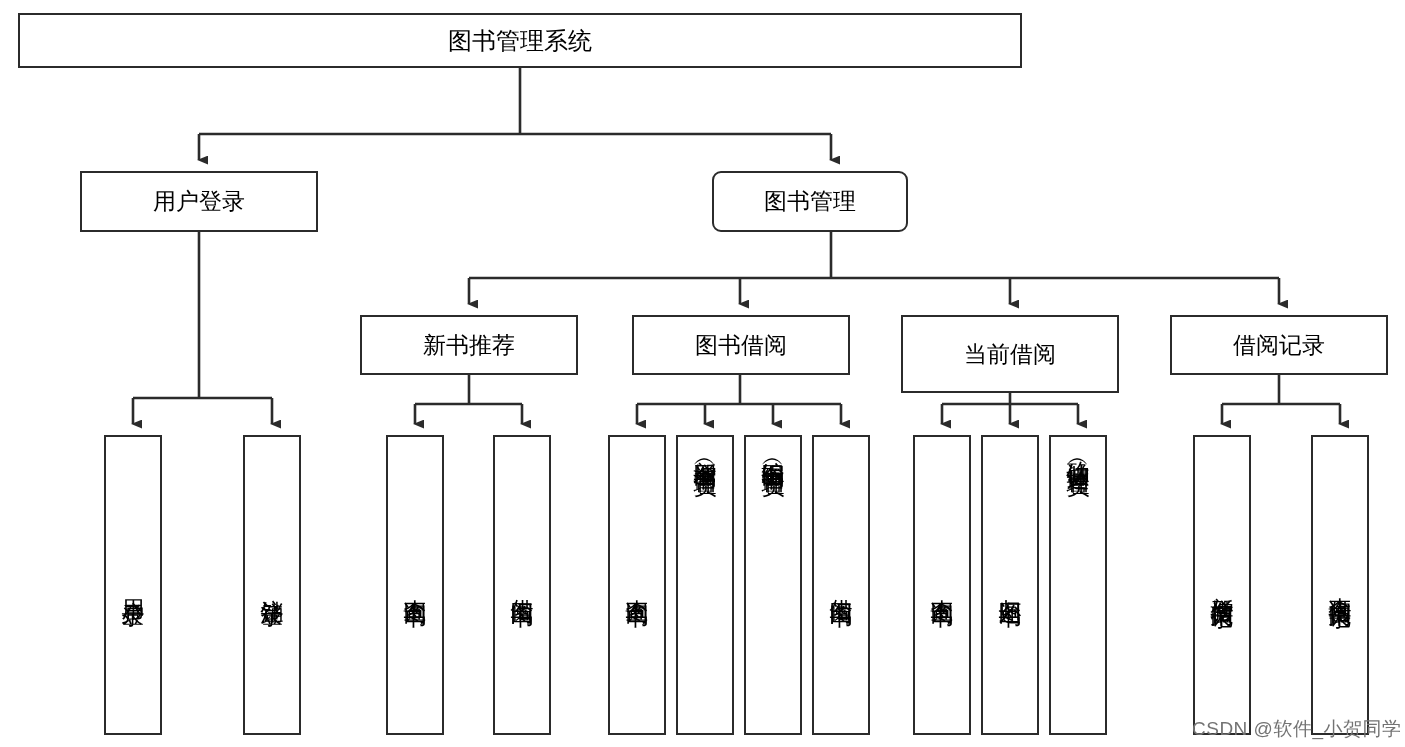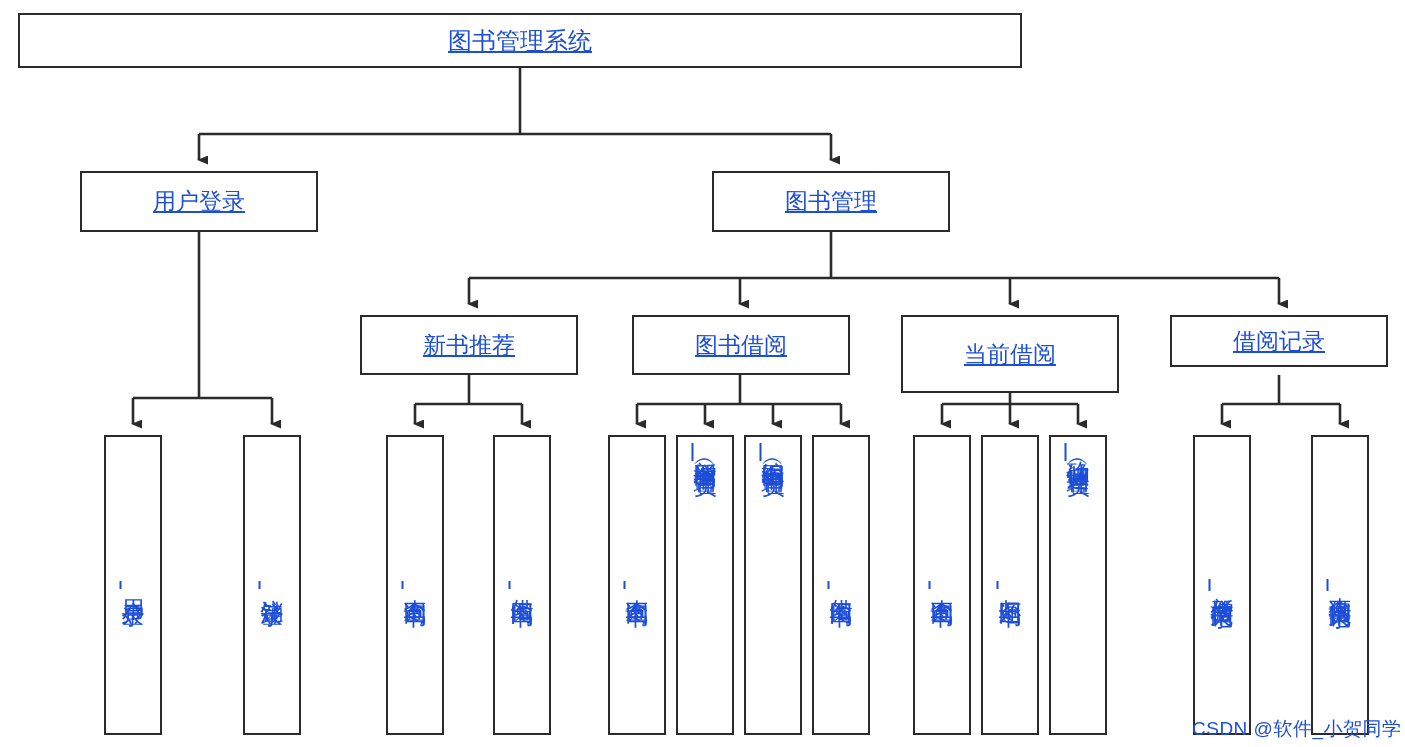--- a/index.html
+++ b/index.html
@@ -31,25 +31,24 @@
     position: absolute;
     box-sizing: border-box;
     background: #ffffff;
     border: 2px solid #2b2b2b;
     display: flex;
     align-items: center;
     justify-content: center;
     overflow: hidden;
   }
   .node-label {
-    color: #1d4ed8;
+    color: #000000;
     text-align: left;
     line-height: 1.15;
     white-space: nowrap;
-    text-decoration: underline;
   }
   .node.horizontal .node-label {
     font-size: 23px;
     writing-mode: horizontal-tb;
   }
   .node.vertical {
     align-items: flex-start;
     justify-content: center;
     padding-top: 6px;
   }
@@ -62,21 +61,21 @@
   }
   .node.vertical.centered {
     align-items: center;
     padding-top: 0;
   }
   .node.root .node-label {
     font-size: 24px;
   }
   .watermark {
     position: absolute;
-    color: #1d4ed8;
+    color: #737373;
     font-size: 19px;
     white-space: nowrap;
     letter-spacing: 0.5px;
     pointer-events: none;
   }
 </style>
 </head>
 <body>
 
 <div id="diagram-root">
@@ -132,37 +131,37 @@
   </svg>
 
   <div class="node horizontal root" style="left:18px; top:13px; width:1004px; height:55px;">
     <span class="node-label">图书管理系统</span>
   </div>
 
   <div class="node horizontal" style="left:80px; top:171px; width:238px; height:61px;">
     <span class="node-label">用户登录</span>
   </div>
 
-  <div class="node horizontal" style="left:712px; top:171px; width:238px; height:61px;">
+  <div class="node horizontal" style="left:712px; top:171px; width:196px; height:61px;border-radius:9px;">
     <span class="node-label">图书管理</span>
   </div>
 
   <div class="node horizontal" style="left:632px; top:315px; width:218px; height:60px;">
     <span class="node-label">图书借阅</span>
   </div>
 
   <div class="node horizontal" style="left:360px; top:315px; width:218px; height:60px;">
     <span class="node-label">新书推荐</span>
   </div>
 
   <div class="node horizontal" style="left:901px; top:315px; width:218px; height:78px;">
     <span class="node-label">当前借阅</span>
   </div>
 
-  <div class="node horizontal" style="left:1170px; top:315px; width:218px; height:52px;">
+  <div class="node horizontal" style="left:1170px; top:315px; width:218px; height:60px;">
     <span class="node-label">借阅记录</span>
   </div>
 
   <div class="node vertical centered" style="left:104px; top:435px; width:58px; height:300px;">
     <span class="node-label">用户登录</span>
   </div>
 
   <div class="node vertical centered" style="left:243px; top:435px; width:58px; height:300px;">
     <span class="node-label">注销登录</span>
   </div>

